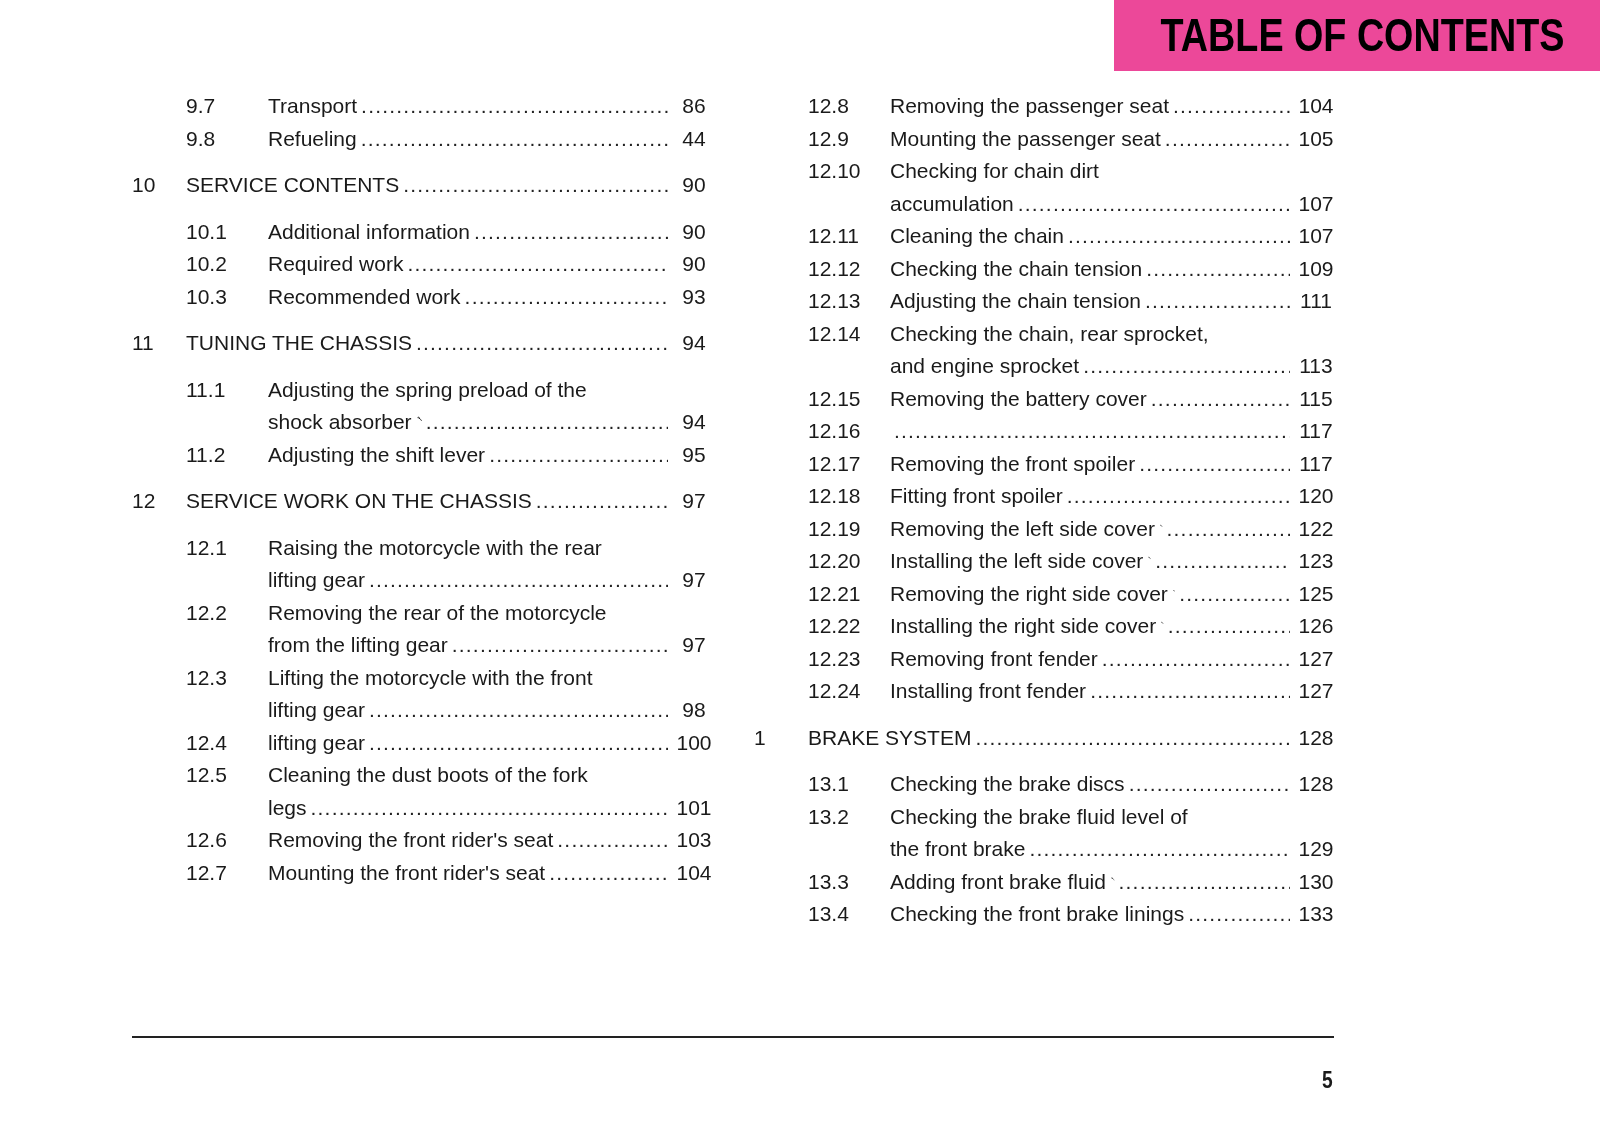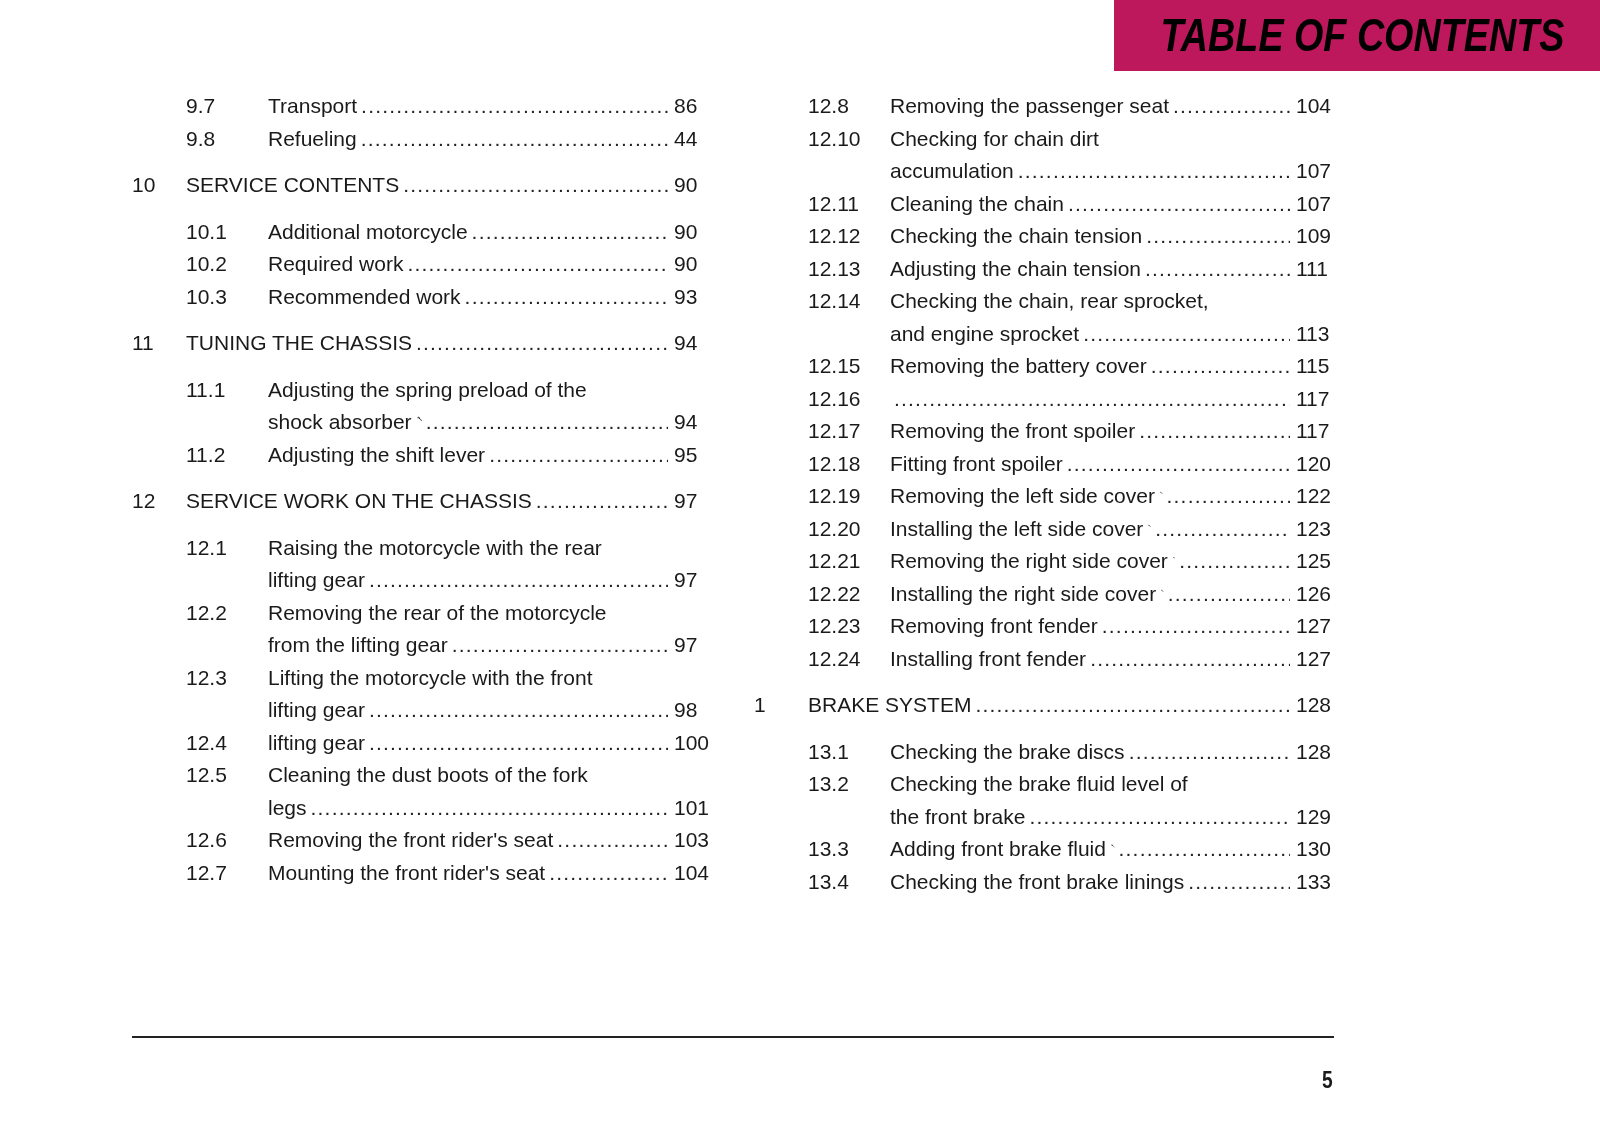--- a/index.html
+++ b/index.html
@@ -1,20 +1,20 @@
 <!DOCTYPE html>
 <html><head>
 <meta charset="utf-8">
 <style>
   html, body { margin:0; padding:0; background:#ffffff; }
   body { width:1600px; height:1132px; position:relative; overflow:hidden;
          font-family:"Liberation Sans", "DejaVu Sans", sans-serif; color:#1a1a1a; }
 
   .header-band { position:absolute; left:1114px; top:0; width:486px; height:71px;
-                 background:#be185d;font-style:italic; }
+                 background:#ec4899; }
   .header-title { position:absolute; right:36px; top:8px; font-family:"Liberation Sans", sans-serif;
                   font-weight:bold; font-size:46px; letter-spacing:0px; color:#000;
                   transform:scaleX(0.82); transform-origin:right top; white-space:nowrap; }
 
   .col { position:absolute; top:90px; }
   .col-left { left:132px; width:582px; }
   .col-right { left:754px; width:582px; }
 
   .row { position:relative; display:flex; align-items:flex-start; font-size:21px; line-height:32.5px; }
   .row.chapter { margin-top:14px; margin-bottom:14px; }
@@ -22,21 +22,21 @@
   .num { flex:0 0 auto; }
   .row.section .num { width:82px; margin-left:54px; }
   .row.chapter .num { width:54px; }
 
   .body { flex:1 1 auto; display:flex; flex-direction:column; min-width:0; }
   .line { display:flex; align-items:baseline; white-space:nowrap; overflow:hidden; }
   .title { flex:0 0 auto; }
   .leader { flex:1 1 auto; overflow:hidden; white-space:nowrap; margin:0 6px 0 4px;
             letter-spacing:1.2px; color:#222; }
   .leader::before { content:"........................................................................................................................................"; }
-  .page { flex:0 0 auto; min-width:40px; text-align:left; }
+  .page { flex:0 0 auto; min-width:40px; text-align:center; }
 
   .wrench { display:inline-block; width:20px; height:20px; vertical-align:-2px; margin-left:5px; }
 
   .footer-rule { position:absolute; left:132px; top:1036px; width:1202px; height:2px; background:#222; }
   .page-number { position:absolute; left:1322px; top:1066px; font-weight:bold; font-size:24px;
                  transform:scaleX(0.8); transform-origin:left top; }
 </style>
 </head>
 <body>
 
@@ -72,21 +72,21 @@
           <span class="title">SERVICE CONTENTS</span>
           <span class="leader"></span>
           <span class="page">90</span>
         </div>
       </div>
     </div>
     <div class="row section">
       <span class="num">10.1</span>
       <div class="body">
         <div class="line">
-          <span class="title">Additional motorcycle</span>
+          <span class="title">Additional information</span>
           <span class="leader"></span>
           <span class="page">90</span>
         </div>
       </div>
     </div>
     <div class="row section">
       <span class="num">10.2</span>
       <div class="body">
         <div class="line">
           <span class="title">Required work</span>
@@ -239,20 +239,30 @@
       <span class="num">12.8</span>
       <div class="body">
         <div class="line">
           <span class="title">Removing the passenger seat</span>
           <span class="leader"></span>
           <span class="page">104</span>
         </div>
       </div>
     </div>
     <div class="row section">
+      <span class="num">12.9</span>
+      <div class="body">
+        <div class="line">
+          <span class="title">Mounting the passenger seat</span>
+          <span class="leader"></span>
+          <span class="page">105</span>
+        </div>
+      </div>
+    </div>
+    <div class="row section">
       <span class="num">12.10</span>
       <div class="body">
         <div class="line">
           <span class="title">Checking for chain dirt</span>
         </div>
         <div class="line">
           <span class="title">accumulation</span>
           <span class="leader"></span>
           <span class="page">107</span>
         </div>

